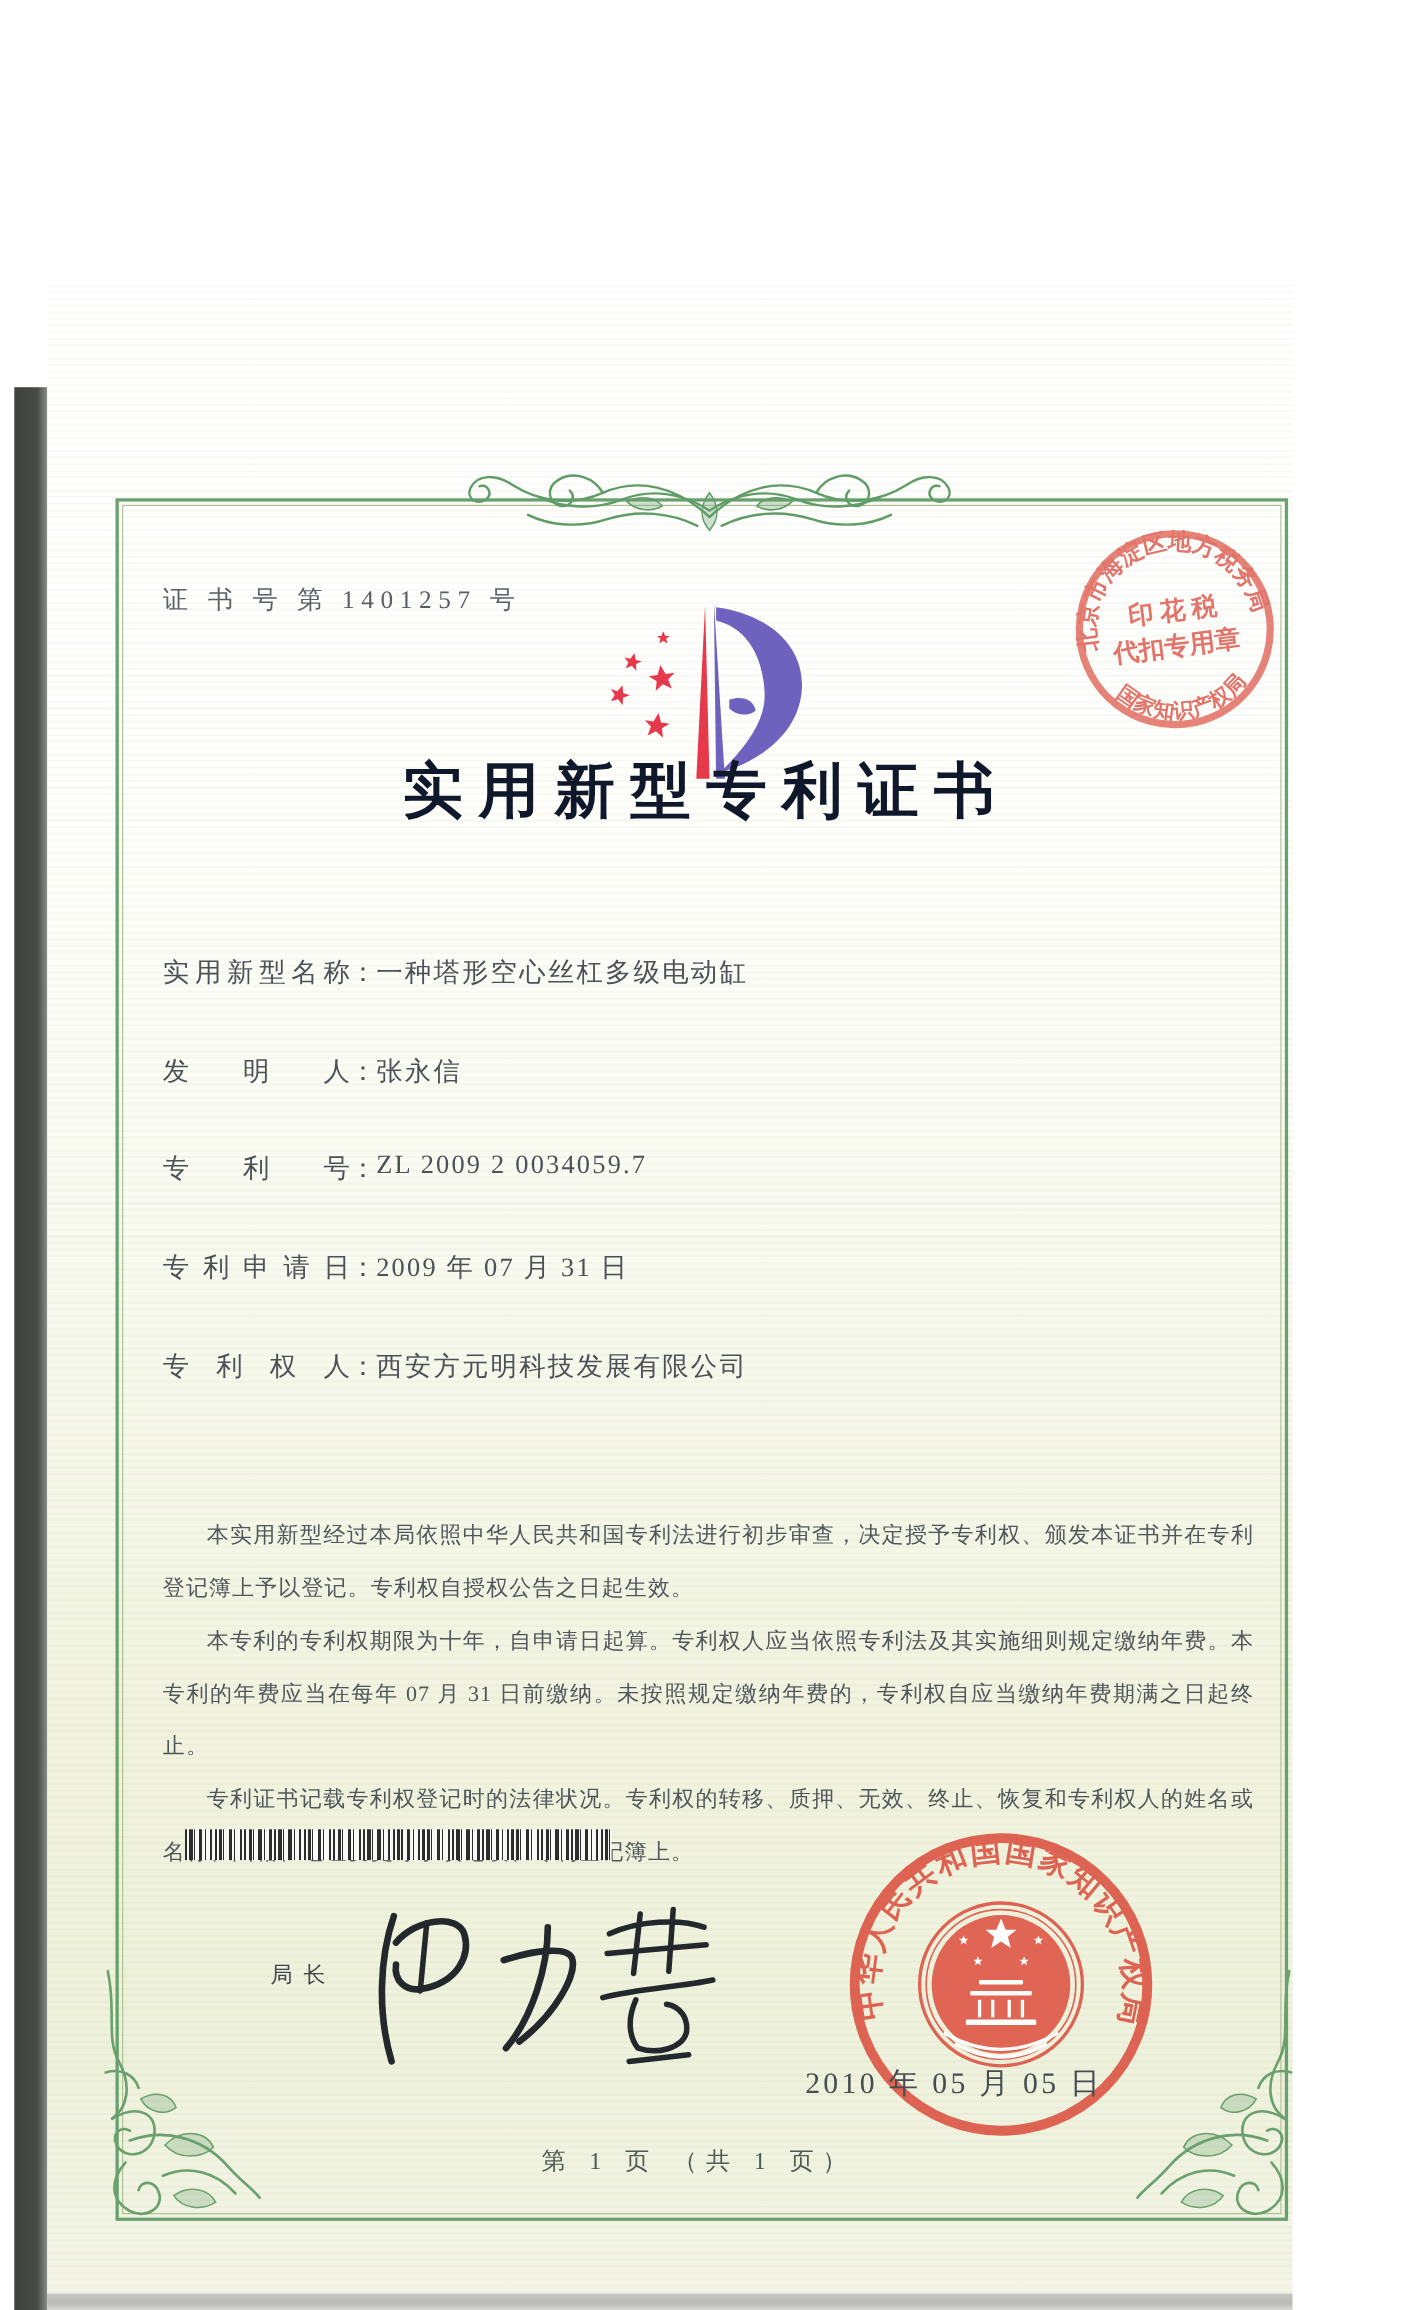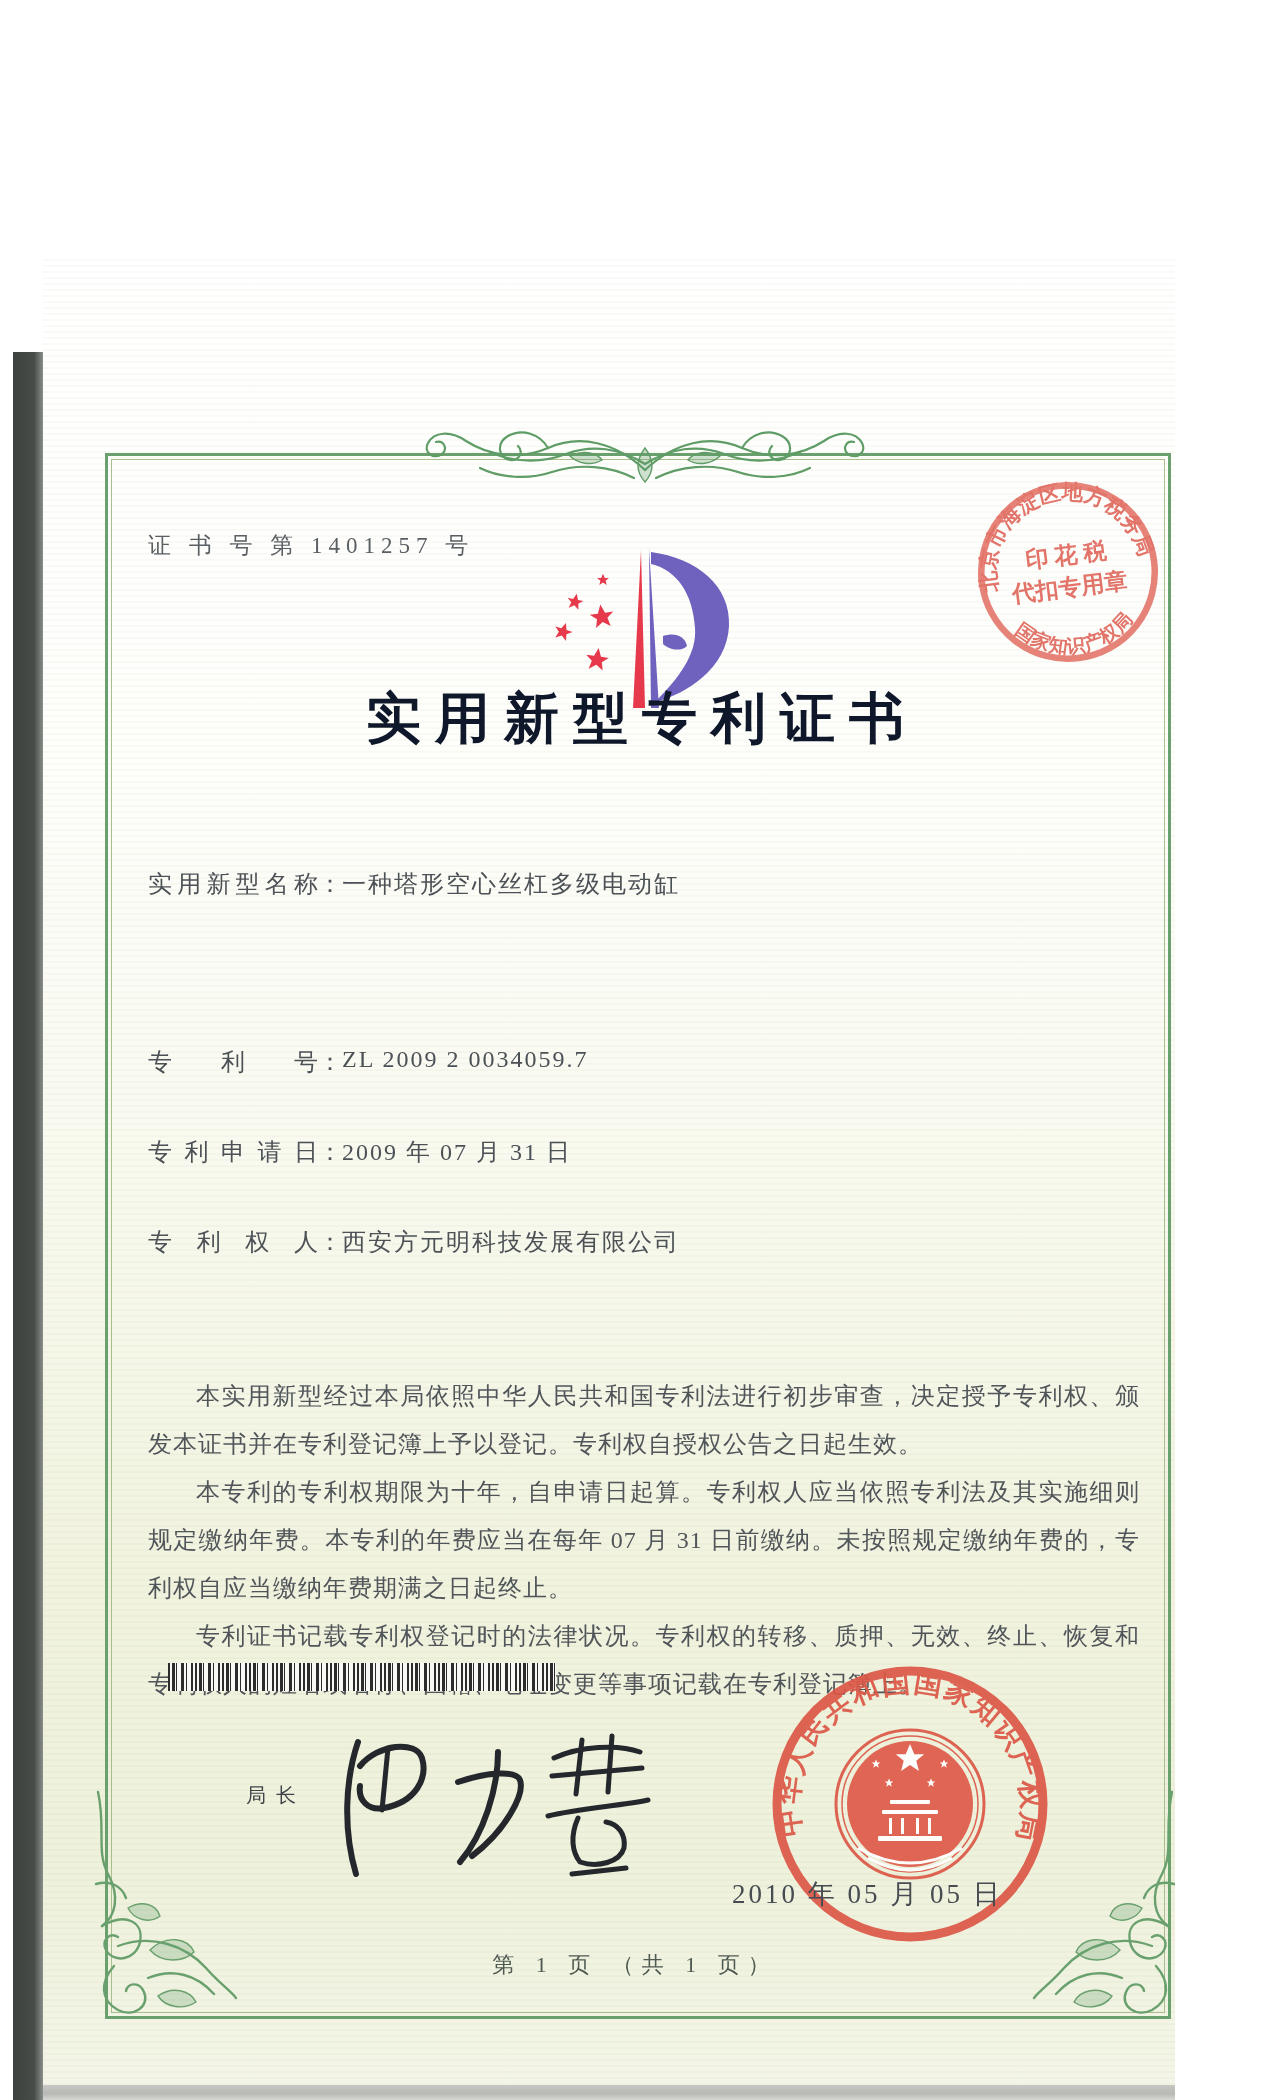--- a/index.html
+++ b/index.html
@@ -32,21 +32,21 @@
   .logo{position:absolute;left:545px;top:540px;width:210px;height:172px;}
 
   .title{position:absolute;left:105px;top:682px;width:1060px;text-align:center;
     font-size:55px;font-weight:600;letter-spacing:14px;color:#0f172a;text-indent:14px;}
 
   .field{position:absolute;left:148px;width:980px;height:34px;font-size:24px;color:#4c5156;white-space:nowrap;}
   .flabel{display:inline-block;width:170px;text-align:justify;text-align-last:justify;vertical-align:top;}
   .fcolon{display:inline-block;vertical-align:top;}
   .fvalue{display:inline-block;margin-left:0;letter-spacing:2px;vertical-align:top;}
 
-  .bodytext{position:absolute;left:148px;top:1372px;width:992px;font-size:24px;line-height:48px;
+  .bodytext{position:absolute;left:148px;top:1372px;width:992px;font-size:20px;line-height:48px;
     color:#50555a;text-align:justify;letter-spacing:1px;}
   .bodytext p{margin:0;text-indent:2em;}
 
   .barcode{position:absolute;left:168px;top:1663px;width:388px;height:28px;
     background:repeating-linear-gradient(90deg,
       #2c2c2c 0 2px,#f8f8f4 2px 4px,#2c2c2c 4px 7px,#f8f8f4 7px 8px,
       #2c2c2c 8px 9px,#f8f8f4 9px 13px,#2c2c2c 13px 16px,#f8f8f4 16px 18px,
       #2c2c2c 18px 19px,#f8f8f4 19px 23px,#2c2c2c 23px 25px,#f8f8f4 25px 27px);}
 
   .commissioner-label{position:absolute;left:246px;top:1782px;font-size:20px;letter-spacing:10px;color:#3f444a;}
@@ -141,20 +141,23 @@
     <use href="#star5" transform="translate(30,62) scale(0.85) rotate(12)" fill="#e63a4c"></use>
     <use href="#star5" transform="translate(57,77) scale(1.25) rotate(-8)" fill="#e63a4c"></use>
     <use href="#star5" transform="translate(18,92) scale(0.95) rotate(18)" fill="#e63a4c"></use>
     <use href="#star5" transform="translate(52,120) scale(1.2) rotate(8)" fill="#e63a4c"></use>
   </svg>
 
   <div class="title">实用新型专利证书</div>
 
   <div class="field" style="top:868px;">
     <span class="flabel">实用新型名称</span><span class="fcolon">：</span><span class="fvalue">一种塔形空心丝杠多级电动缸</span>
+  </div>
+  <div class="field" style="top:958px;">
+    <span class="flabel">发明人</span><span class="fcolon">：</span><span class="fvalue">张永信</span>
   </div>
   <div class="field" style="top:1046px;">
     <span class="flabel">专利号</span><span class="fcolon">：</span><span class="fvalue">ZL 2009 2 0034059.7</span>
   </div>
   <div class="field" style="top:1136px;">
     <span class="flabel">专利申请日</span><span class="fcolon">：</span><span class="fvalue">2009 年 07 月 31 日</span>
   </div>
   <div class="field" style="top:1226px;">
     <span class="flabel">专利权人</span><span class="fcolon">：</span><span class="fvalue">西安方元明科技发展有限公司</span>
   </div>

